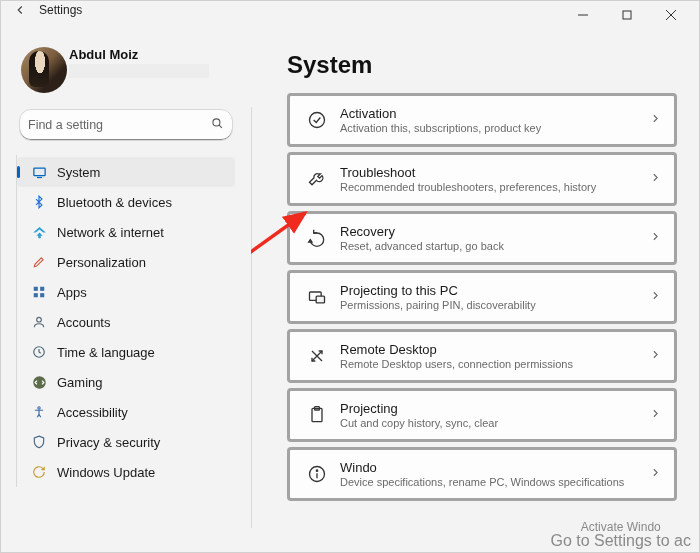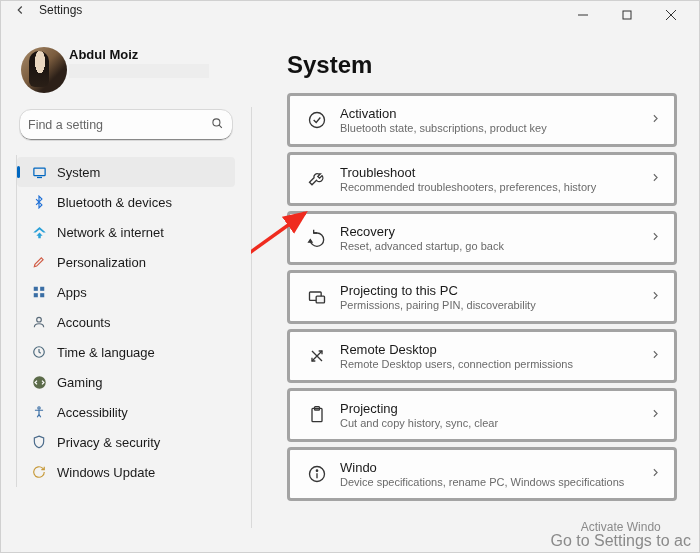--- a/index.html
+++ b/index.html
@@ -207,21 +207,21 @@
 
         <div class="card">
           <div class="card-icon">
               <svg width="20" height="20" viewBox="0 0 24 24" fill="none" stroke="currentColor" stroke-width="1.6">
                 <circle cx="12" cy="12" r="9"></circle>
                 <path d="M8 12l3 3 5-6"></path>
               </svg>
             </div>
           <div class="card-text">
             <span class="card-title">Activation</span>
-            <span class="card-sub">Bluetooth state, subscriptions, product key</span>
+            <span class="card-sub">Activation this, subscriptions, product key</span>
           </div>
           <span class="chev"><svg width="13" height="13" viewBox="0 0 24 24" fill="none" stroke="currentColor" stroke-width="2">
                 <path d="M9 6l6 6-6 6"></path>
               </svg></span>
         </div>
 
         <div class="card">
           <div class="card-icon">
               <svg width="20" height="20" viewBox="0 0 24 24" fill="none" stroke="currentColor" stroke-width="1.6">
                 <path d="M14 6a4 4 0 00-5.6 4.6L3 16l3 3 5.4-5.4A4 4 0 0018 8l-3 3-2-2 3-3z"></path>

